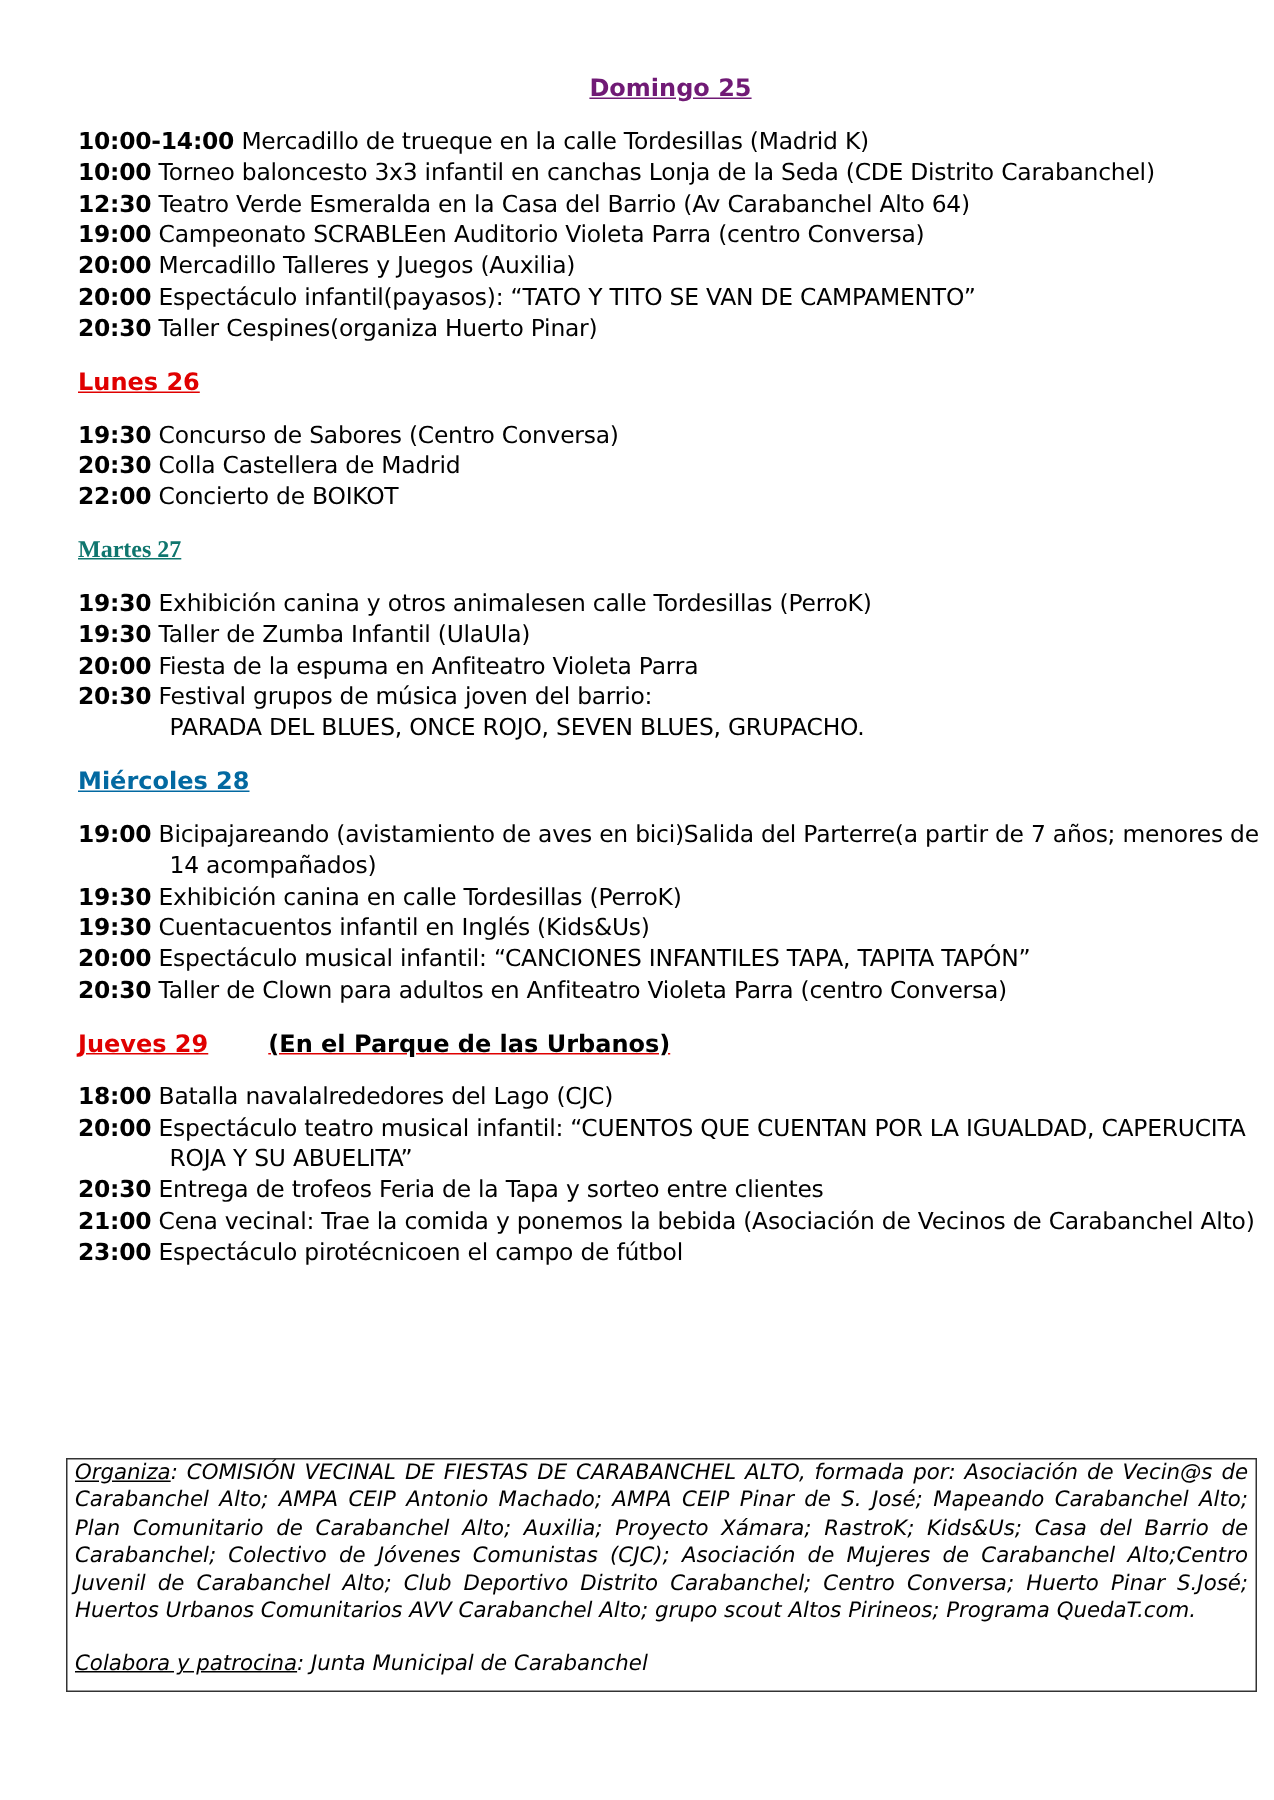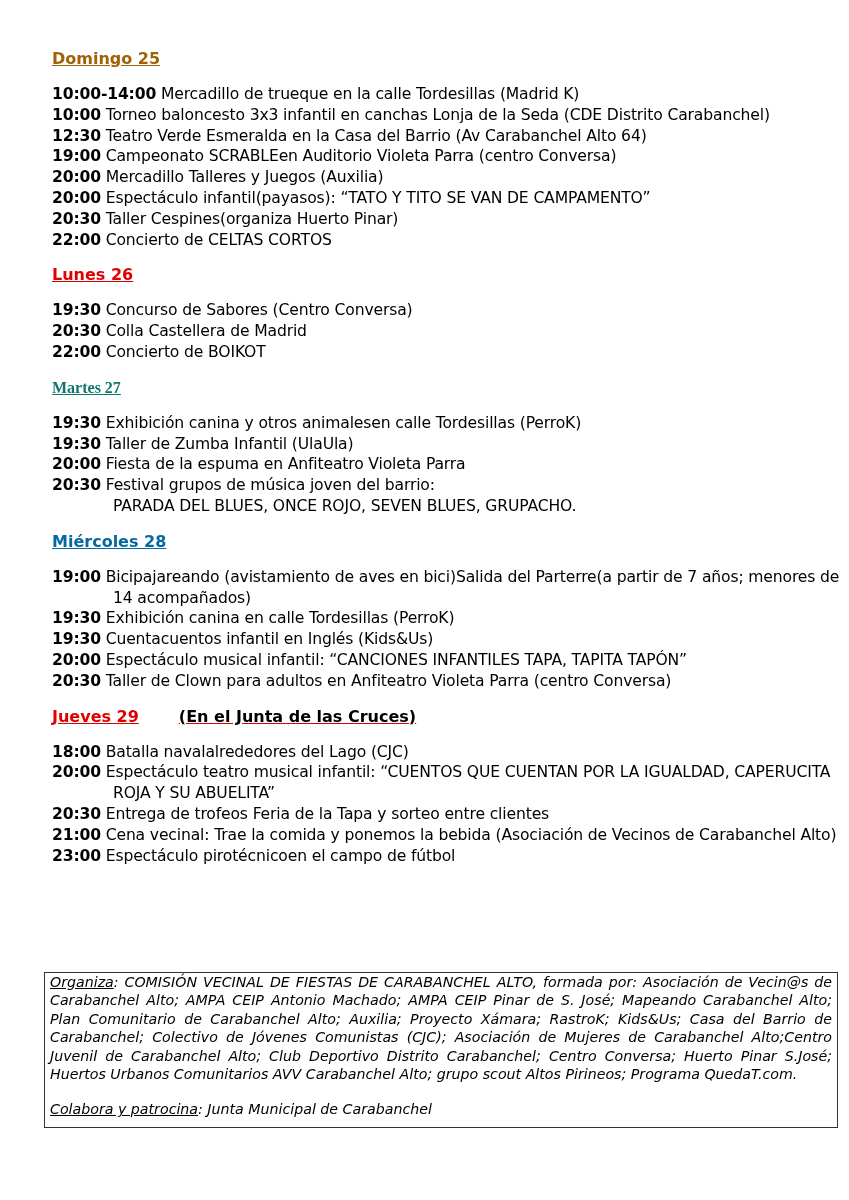--- a/index.html
+++ b/index.html
@@ -22,29 +22,28 @@
   .box .org { padding-top: 0px; }
   .box .col { margin-top: 17px; }
   .u { text-decoration: underline; }
 </style>
 </head>
 <body>
 
 <div class="page">
 
   <section class="day">
-    <div class="day-head" style="color: #a16207;">Domingo 25</div>
+    <div class="day-head" style="color: #701a75; text-align: center;">Domingo 25</div>
     <div class="ev"><span class="t">10:00-14:00</span> <span class="b">Mercadillo de trueque</span><span class="r"> en la calle Tordesillas (Madrid K)</span></div>
     <div class="ev"><span class="t">10:00</span> <span class="b">Torneo baloncesto 3x3 infantil</span><span class="r"> en canchas Lonja de la Seda (CDE Distrito Carabanchel)</span></div>
     <div class="ev"><span class="t">12:30</span> <span class="b">Teatro Verde Esmeralda</span><span class="r"> en la Casa del Barrio (Av Carabanchel Alto 64)</span></div>
     <div class="ev"><span class="t">19:00</span> <span class="b">Campeonato SCRABLE</span><span class="r">en Auditorio Violeta Parra (centro Conversa)</span></div>
     <div class="ev"><span class="t">20:00</span> <span class="b">Mercadillo Talleres y Juegos</span><span class="r"> (Auxilia)</span></div>
     <div class="ev"><span class="t">20:00</span> <span class="b">Espectáculo infantil(payasos): “TATO Y TITO SE VAN DE CAMPAMENTO”</span></div>
     <div class="ev"><span class="t">20:30</span> <span class="b">Taller Cespines</span><span class="r">(organiza Huerto Pinar)</span></div>
-    <div class="ev"><span class="t">22:00</span> <span class="b">Concierto de CELTAS CORTOS</span></div>
   </section>
 
   <section class="day">
     <div class="day-head" style="color: rgb(224, 0, 0);">Lunes 26</div>
     <div class="ev"><span class="t">19:30</span> <span class="b">Concurso de Sabores</span><span class="r"> (Centro Conversa)</span></div>
     <div class="ev"><span class="t">20:30</span> <span class="b">Colla Castellera de Madrid</span></div>
     <div class="ev"><span class="t">22:00</span> <span class="b">Concierto de BOIKOT</span></div>
   </section>
 
   <section class="day">
@@ -58,21 +57,21 @@
   <section class="day">
     <div class="day-head" style="color: #0369a1;">Miércoles 28</div>
     <div class="ev"><span class="t">19:00</span> <span class="b">Bicipajareando (avistamiento de aves en bici)</span><span class="r">Salida del Parterre(a partir de 7 años; menores de 14 acompañados)</span></div>
     <div class="ev"><span class="t">19:30</span> <span class="b">Exhibición canina</span><span class="r"> en calle Tordesillas (PerroK)</span></div>
     <div class="ev"><span class="t">19:30</span> <span class="b">Cuentacuentos infantil en Inglés</span><span class="r"> (Kids&amp;Us)</span></div>
     <div class="ev"><span class="t">20:00</span> <span class="b">Espectáculo musical infantil</span><span class="r">: </span><span class="b">“CANCIONES INFANTILES TAPA, TAPITA TAPÓN”</span></div>
     <div class="ev"><span class="t">20:30</span> <span class="b">Taller de Clown</span><span class="r"> para adultos en Anfiteatro Violeta Parra (centro Conversa)</span></div>
   </section>
 
   <section class="day">
-    <div class="day-head" style="color: rgb(224, 0, 0);"><span>Jueves 29</span><span class="loc">(En el Junta de las Cruces)</span></div>
+    <div class="day-head" style="color: rgb(224, 0, 0);"><span>Jueves 29</span><span class="loc">(En el Parque de las Urbanos)</span></div>
     <div class="ev"><span class="t">18:00</span> <span class="b">Batalla naval</span><span class="r">alrededores del Lago (CJC)</span></div>
     <div class="ev"><span class="t">20:00</span> <span class="b">Espectáculo teatro musical infantil: “CUENTOS QUE CUENTAN POR LA IGUALDAD, CAPERUCITA ROJA Y SU ABUELITA”</span></div>
     <div class="ev"><span class="t">20:30</span> <span class="b">Entrega de trofeos Feria de la Tapa y sorteo entre clientes</span></div>
     <div class="ev"><span class="t">21:00</span> <span class="b">Cena vecinal</span><span class="r">: Trae la comida y ponemos la bebida (Asociación de Vecinos de Carabanchel Alto)</span></div>
     <div class="ev"><span class="t">23:00</span> <span class="b">Espectáculo pirotécnico</span><span class="r">en el campo de fútbol</span></div>
   </section>
 </div>
 
 <div class="box">
   <p class="org"><span class="u">Organiza</span><span>: COMISIÓN VECINAL DE FIESTAS DE CARABANCHEL ALTO, formada por: Asociación de Vecin@s de Carabanchel Alto; AMPA CEIP Antonio Machado; AMPA CEIP Pinar de S. José; Mapeando Carabanchel Alto; Plan Comunitario de Carabanchel Alto; Auxilia; Proyecto Xámara; RastroK; Kids&amp;Us; Casa del Barrio de Carabanchel; Colectivo de Jóvenes Comunistas (CJC); Asociación de Mujeres de Carabanchel Alto;Centro Juvenil de Carabanchel Alto; Club Deportivo Distrito Carabanchel; Centro Conversa; Huerto Pinar S.José; Huertos Urbanos Comunitarios AVV Carabanchel Alto; grupo scout Altos Pirineos; Programa QuedaT.com.</span></p>

